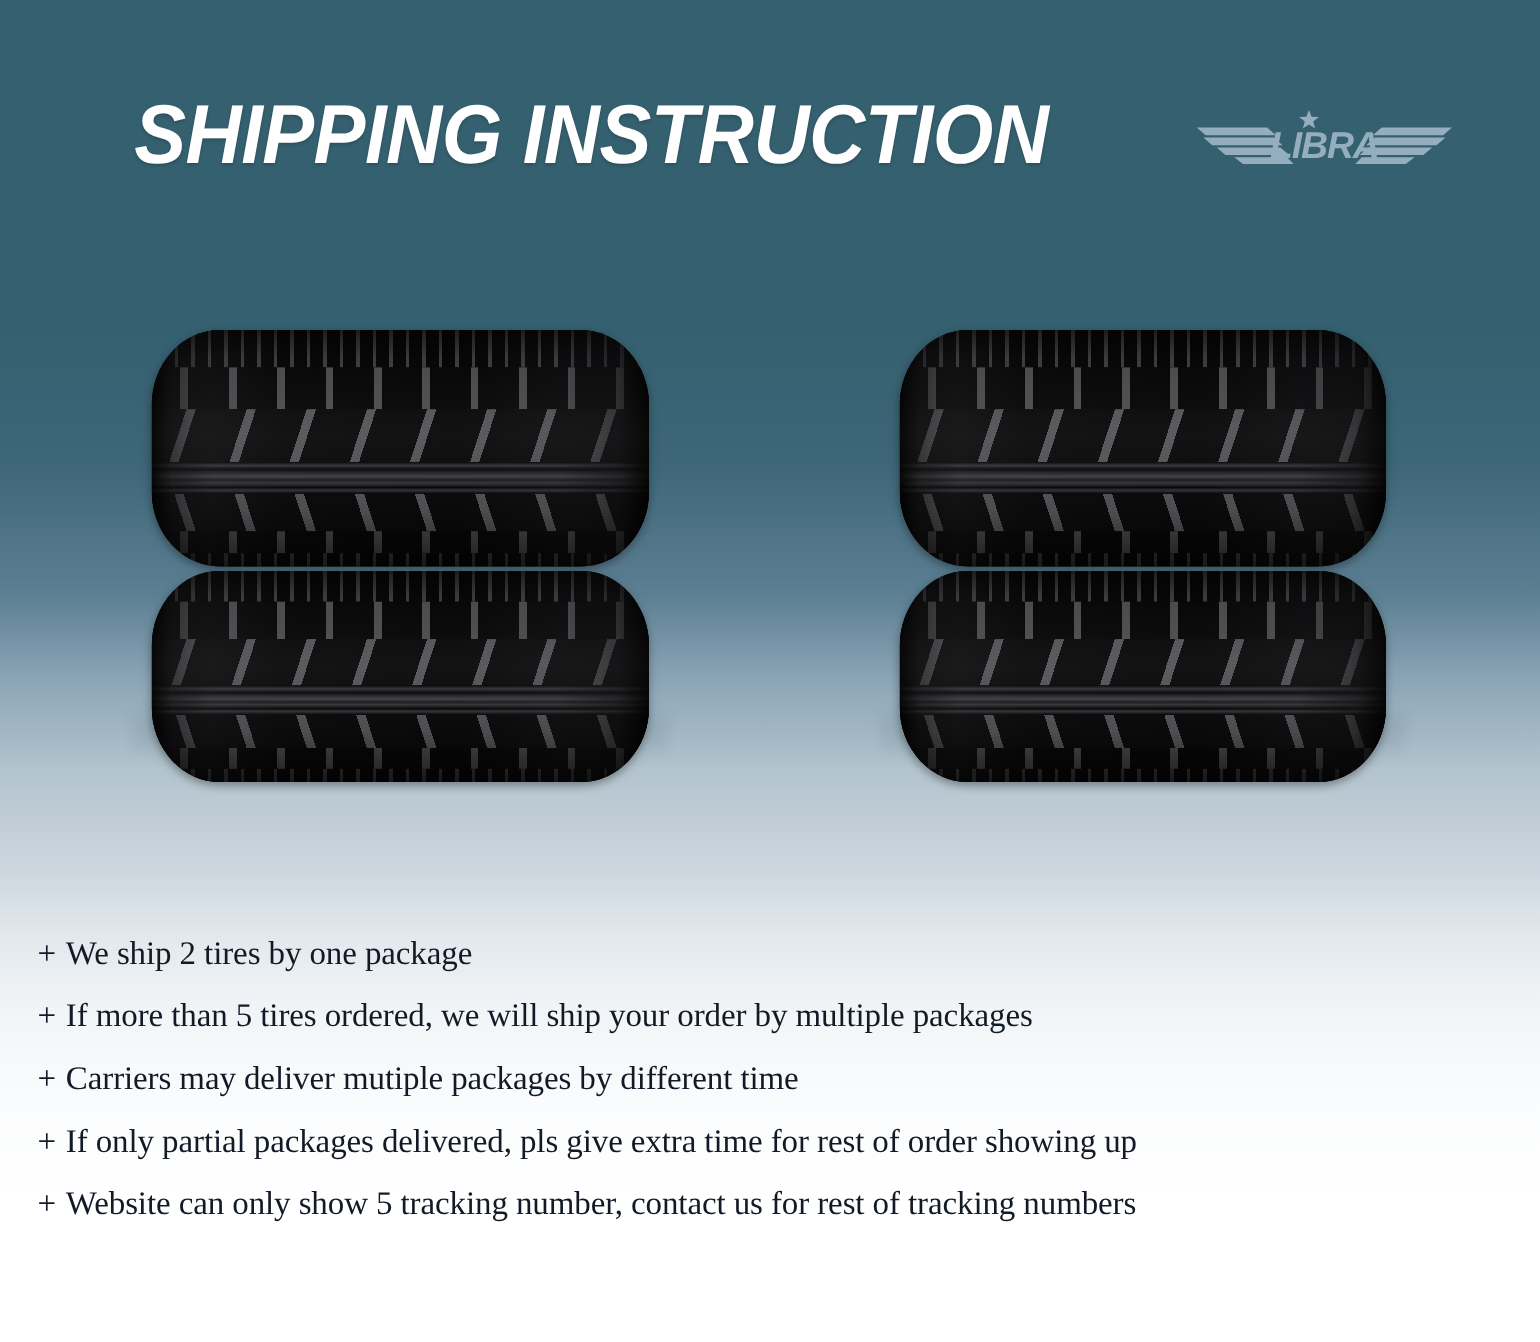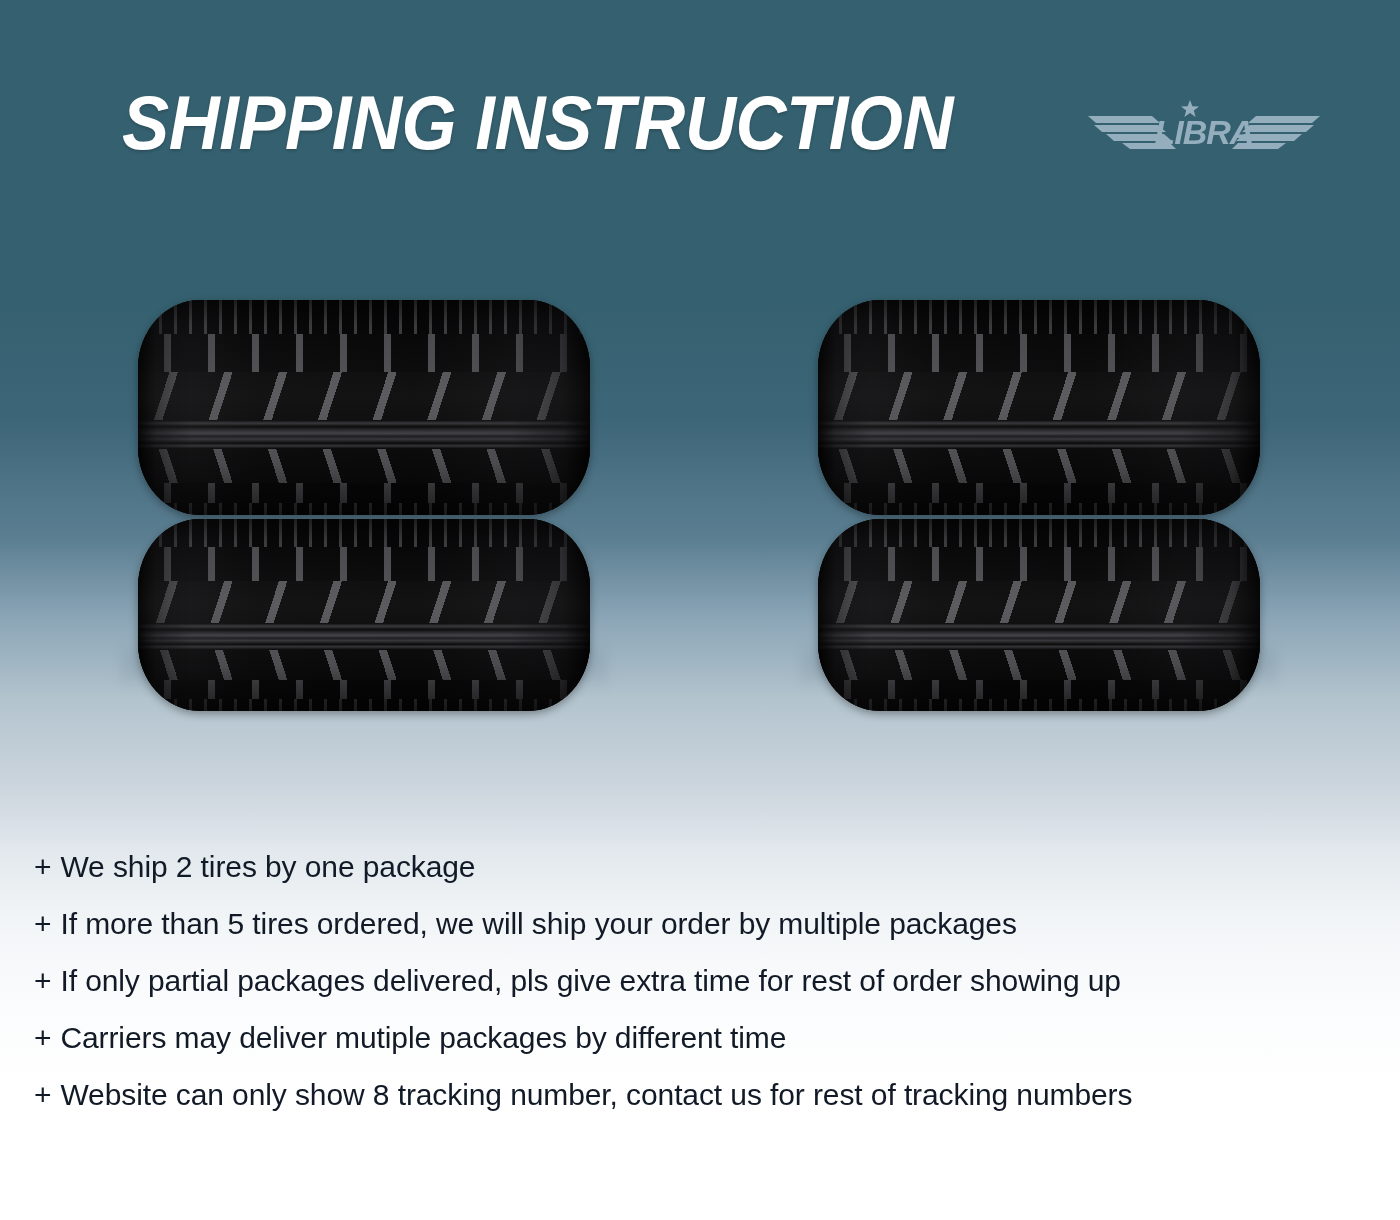--- a/index.html
+++ b/index.html
@@ -198,21 +198,21 @@
   }
 
   
   .notes {
     position:absolute;
     left:34px; top:838px;
     width:1330px;
   }
   .note-line {
     color:#111a26;
-    font-family:Liberation Sans, sans-serif;
+    font-family:Liberation Serif, serif;
     font-size:30px;
     font-weight:400;
     line-height:57px;
     white-space:nowrap;
     letter-spacing:-0.1px;
   }
   .note-line .plus { display:inline-block; margin-right:9px; }
 </style>
 </head>
 <body>
@@ -315,23 +315,23 @@
   </div>
 
   <div class="notes">
     <div class="note-line">
       <span class="plus">+</span><span>We ship 2 tires by one package</span>
     </div>
     <div class="note-line">
       <span class="plus">+</span><span>If more than 5 tires ordered, we will ship your order by multiple packages</span>
     </div>
     <div class="note-line">
+      <span class="plus">+</span><span>Carriers may deliver mutiple packages by different time</span>
+    </div>
+    <div class="note-line">
       <span class="plus">+</span><span>If only partial packages delivered, pls give extra time for rest of order showing up</span>
     </div>
     <div class="note-line">
-      <span class="plus">+</span><span>Carriers may deliver mutiple packages by different time</span>
-    </div>
-    <div class="note-line">
-      <span class="plus">+</span><span>Website can only show 8 tracking number, contact us for rest of tracking numbers</span>
+      <span class="plus">+</span><span>Website can only show 5 tracking number, contact us for rest of tracking numbers</span>
     </div>
   </div>
 
 </div>
 
 </body></html>

